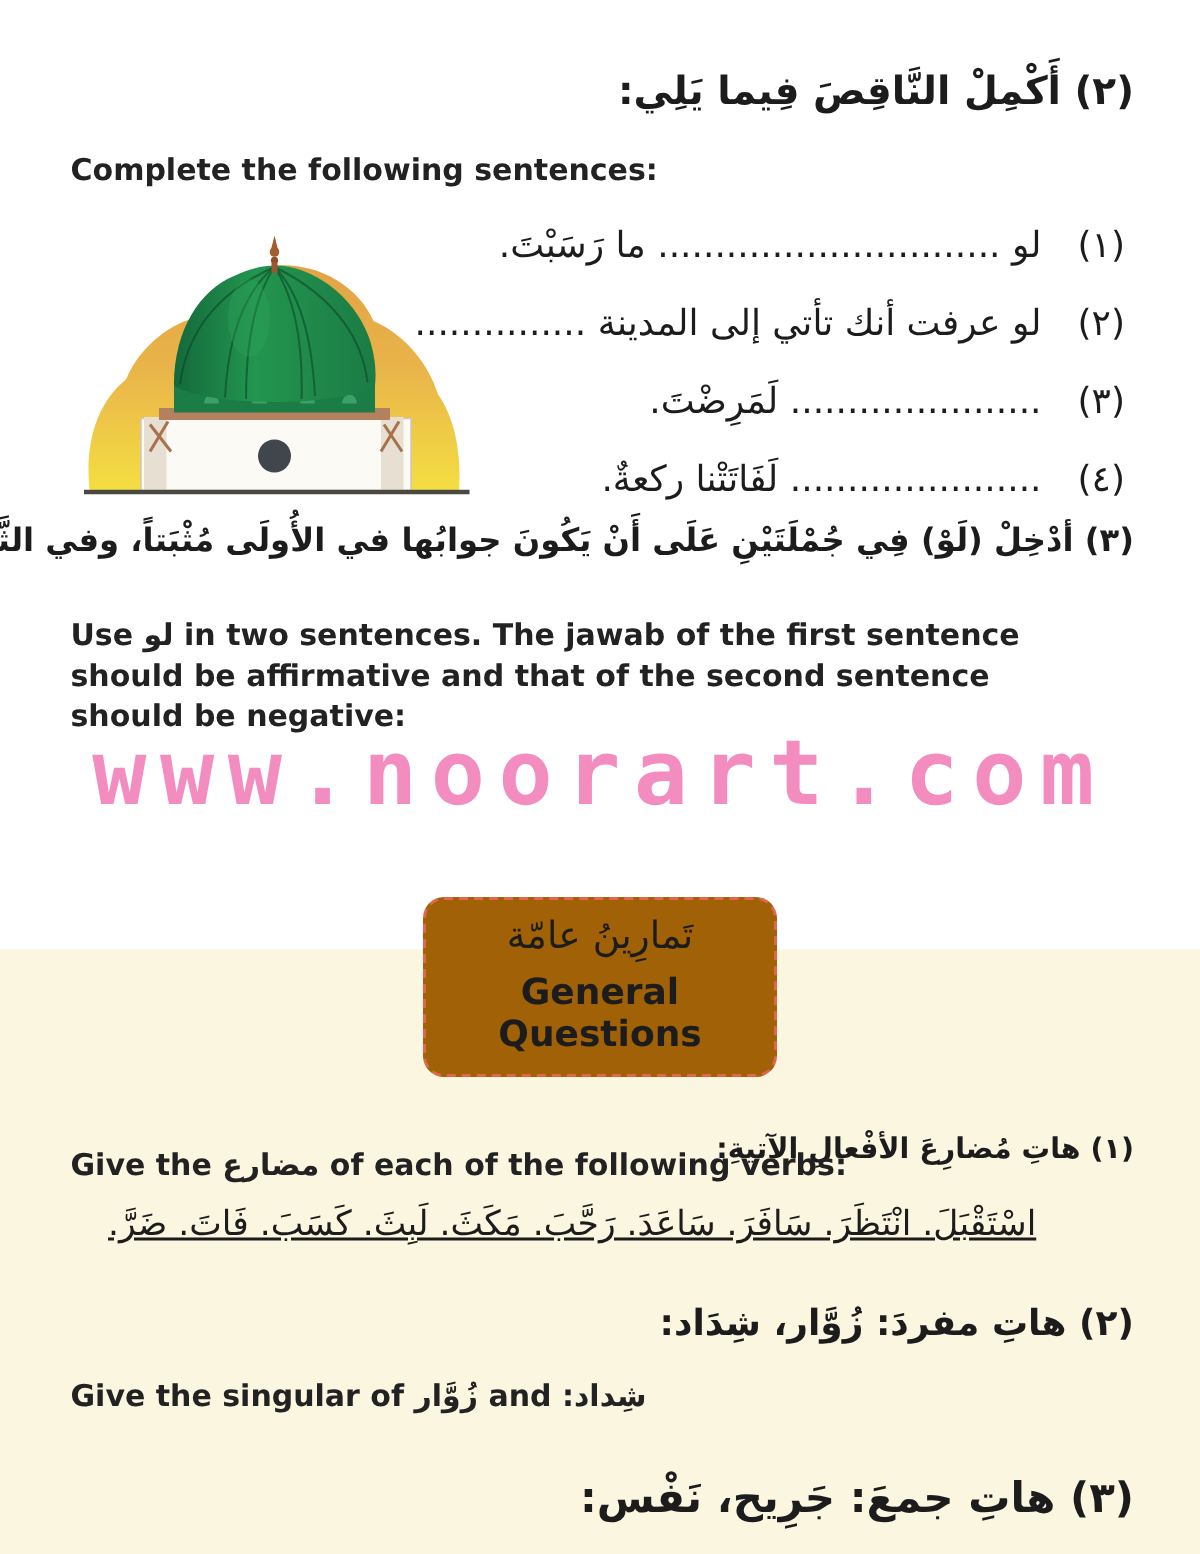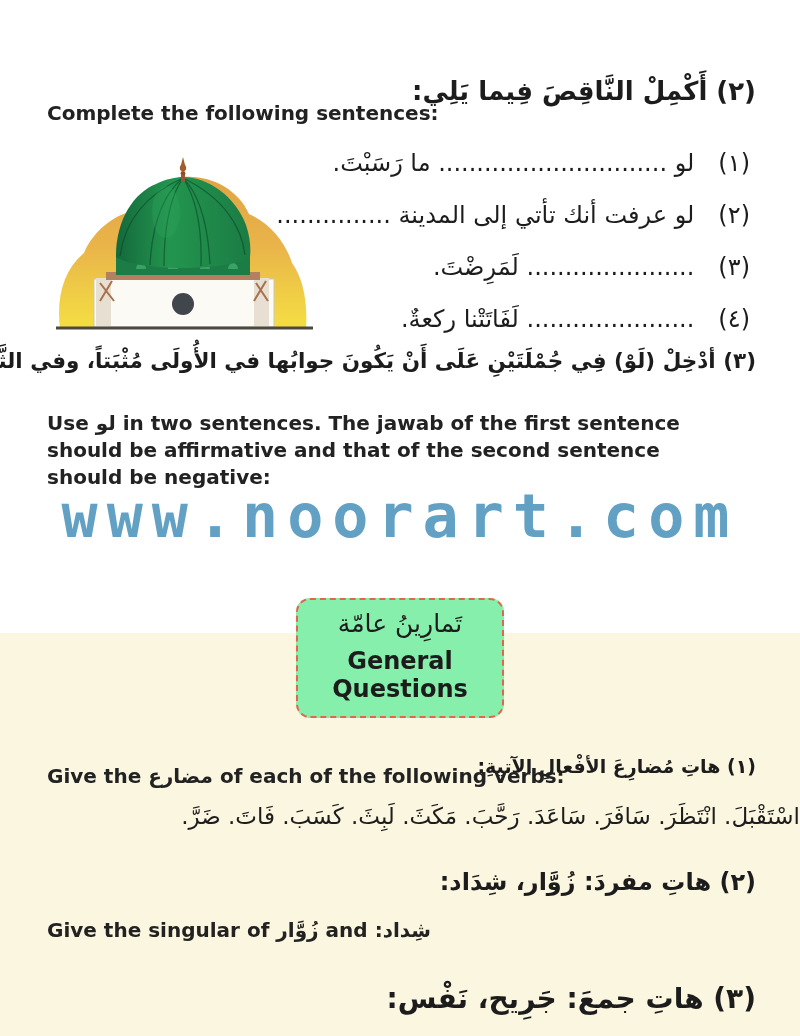--- a/index.html
+++ b/index.html
@@ -3,53 +3,53 @@
 <meta charset="utf-8">
 <style>
   * { margin:0; padding:0; box-sizing:border-box; }
   body { margin:0; background:#ffffff; font-family:"DejaVu Sans", sans-serif; color:#1c1c1c; }
   .page { position:relative; width:800px; height:1036px; background:#ffffff; overflow:hidden; }
   .cream-band { position:absolute; top:633px; left:0; width:800px; height:403px; background:#fbf6e0; }
   .heading-ar { position:absolute; right:44px; direction:rtl; text-align:right;
                 font-weight:bold; font-size:26px; line-height:1.35; white-space:nowrap; }
   .en-text { position:absolute; left:47px; font-size:20px; line-height:27px; color:#222;font-weight:bold; }
 
-  .h-ex2 { top:44px;margin-top:30px; }
+  .h-ex2 { top:44px; }
   .en-complete { top:100px; }
 
   
   .ex-list { position:absolute; top:148px; right:50px; width:480px; direction:rtl; }
   .ex-item { display:flex; align-items:flex-start; gap:24px; margin-bottom:22px;
              font-size:24px; line-height:30px; direction:rtl; }
   .ex-item .num { flex:0 0 auto; }
   .ex-item .txt { white-space:nowrap; }
 
   .h-ex3 { top:346px; right:44px; font-size:21.5px; }
   .en-uselou { top:398px; width:668px;margin-top:12px; }
 
   .note-ar { position:absolute; top:458px; left:30px; right:42px; direction:rtl;
              text-align:right; font-size:22px; line-height:52px; z-index:2; }
   .note-line1 { white-space:nowrap; }
   .note-line2 { white-space:nowrap; margin-right:348px; }
 
   .watermark { position:absolute; top:486px; left:0; width:800px; text-align:center;
                font-family:"DejaVu Sans Mono", monospace; font-weight:bold;
                font-size:60px; line-height:1; letter-spacing:9px;
-               color:#0369a1; opacity:0.62; z-index:1; }
+               color:#ec4899; opacity:0.62; z-index:1; }
 
   .gq-box { position:absolute; top:598px; left:50%; transform:translateX(-50%);
-            width:208px; padding:9px 12px 13px; background:#86efac;
+            width:236px; padding:9px 12px 13px; background:#a16207;
             border:2px dashed #e0674b; border-radius:14px; text-align:center; z-index:2; }
   .gq-ar { font-size:25px; direction:rtl; }
   .gq-en { font-size:24px; font-weight:bold; margin-top:9px; }
 
   .h-q1 { top:754px; font-size:19px; }
   .en-q1 { top:763px; }
   .verbs { position:absolute; top:803px; left:0; right:0; margin-left:72px;
-           text-align:right; direction:rtl; font-size:23px; }
+           text-align:left; direction:rtl; font-size:23px;text-decoration:underline; }
   .h-q2 { top:866px; font-size:24px; }
   .en-q2 { top:917px; }
   .ar-inline { direction:rtl; unicode-bidi:isolate; }
   .h-q3 { top:963px; font-size:28px;margin-top:17px; }
 
   .page-num { position:absolute; top:997px; left:0; right:0; text-align:center;
               font-size:17px; color:#222; }
 
   .dome-wrap { position:absolute; top:157px; left:50px; width:270px; height:192px; }
   svg { display:block; }

